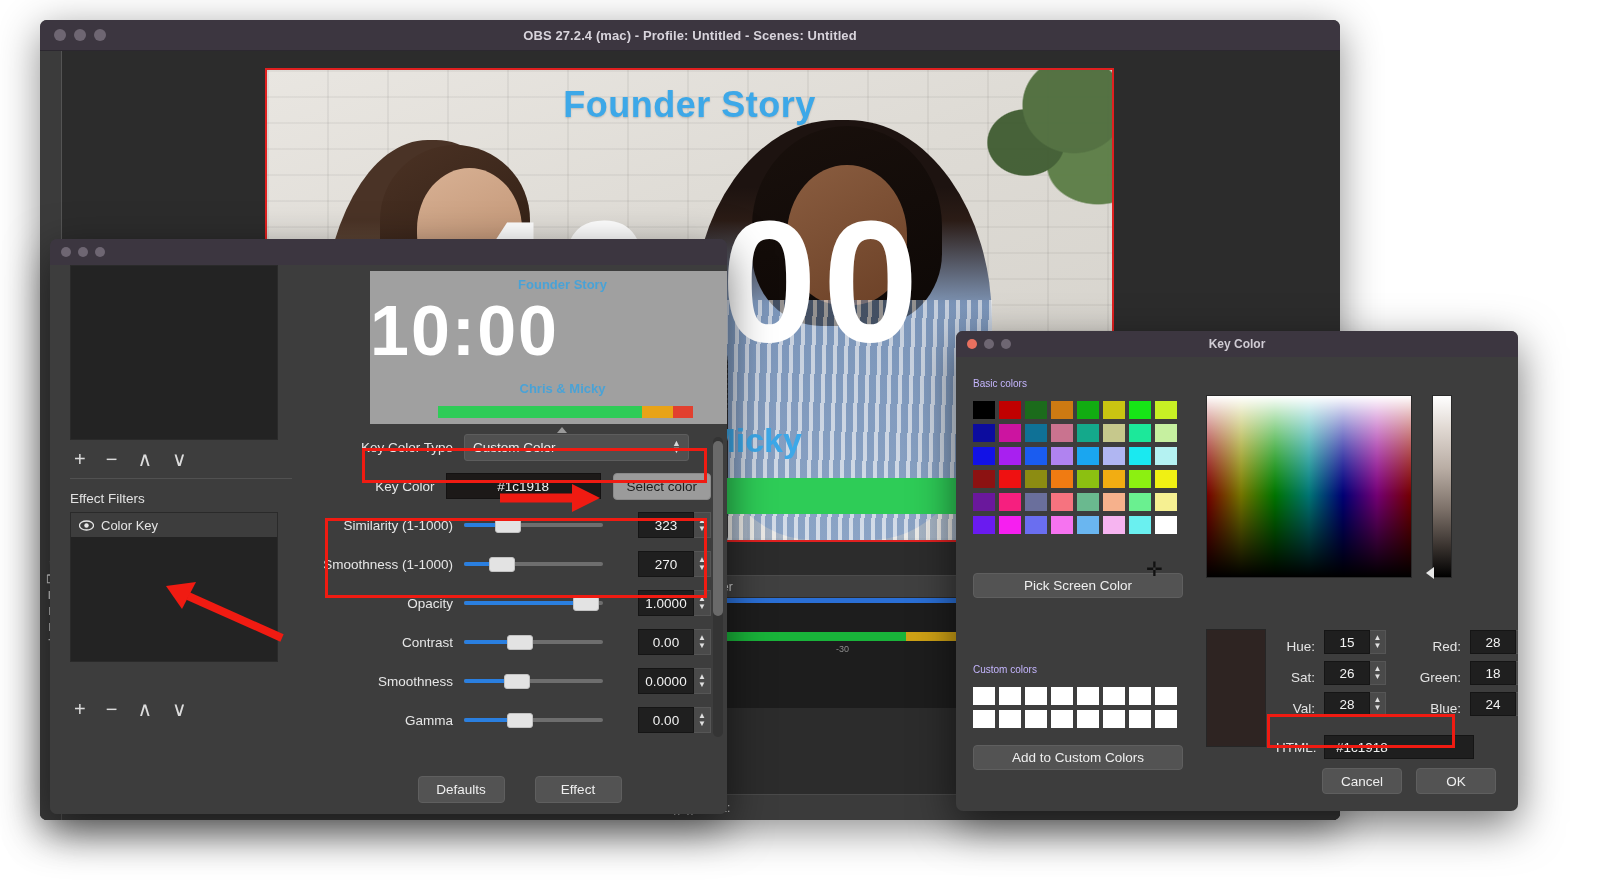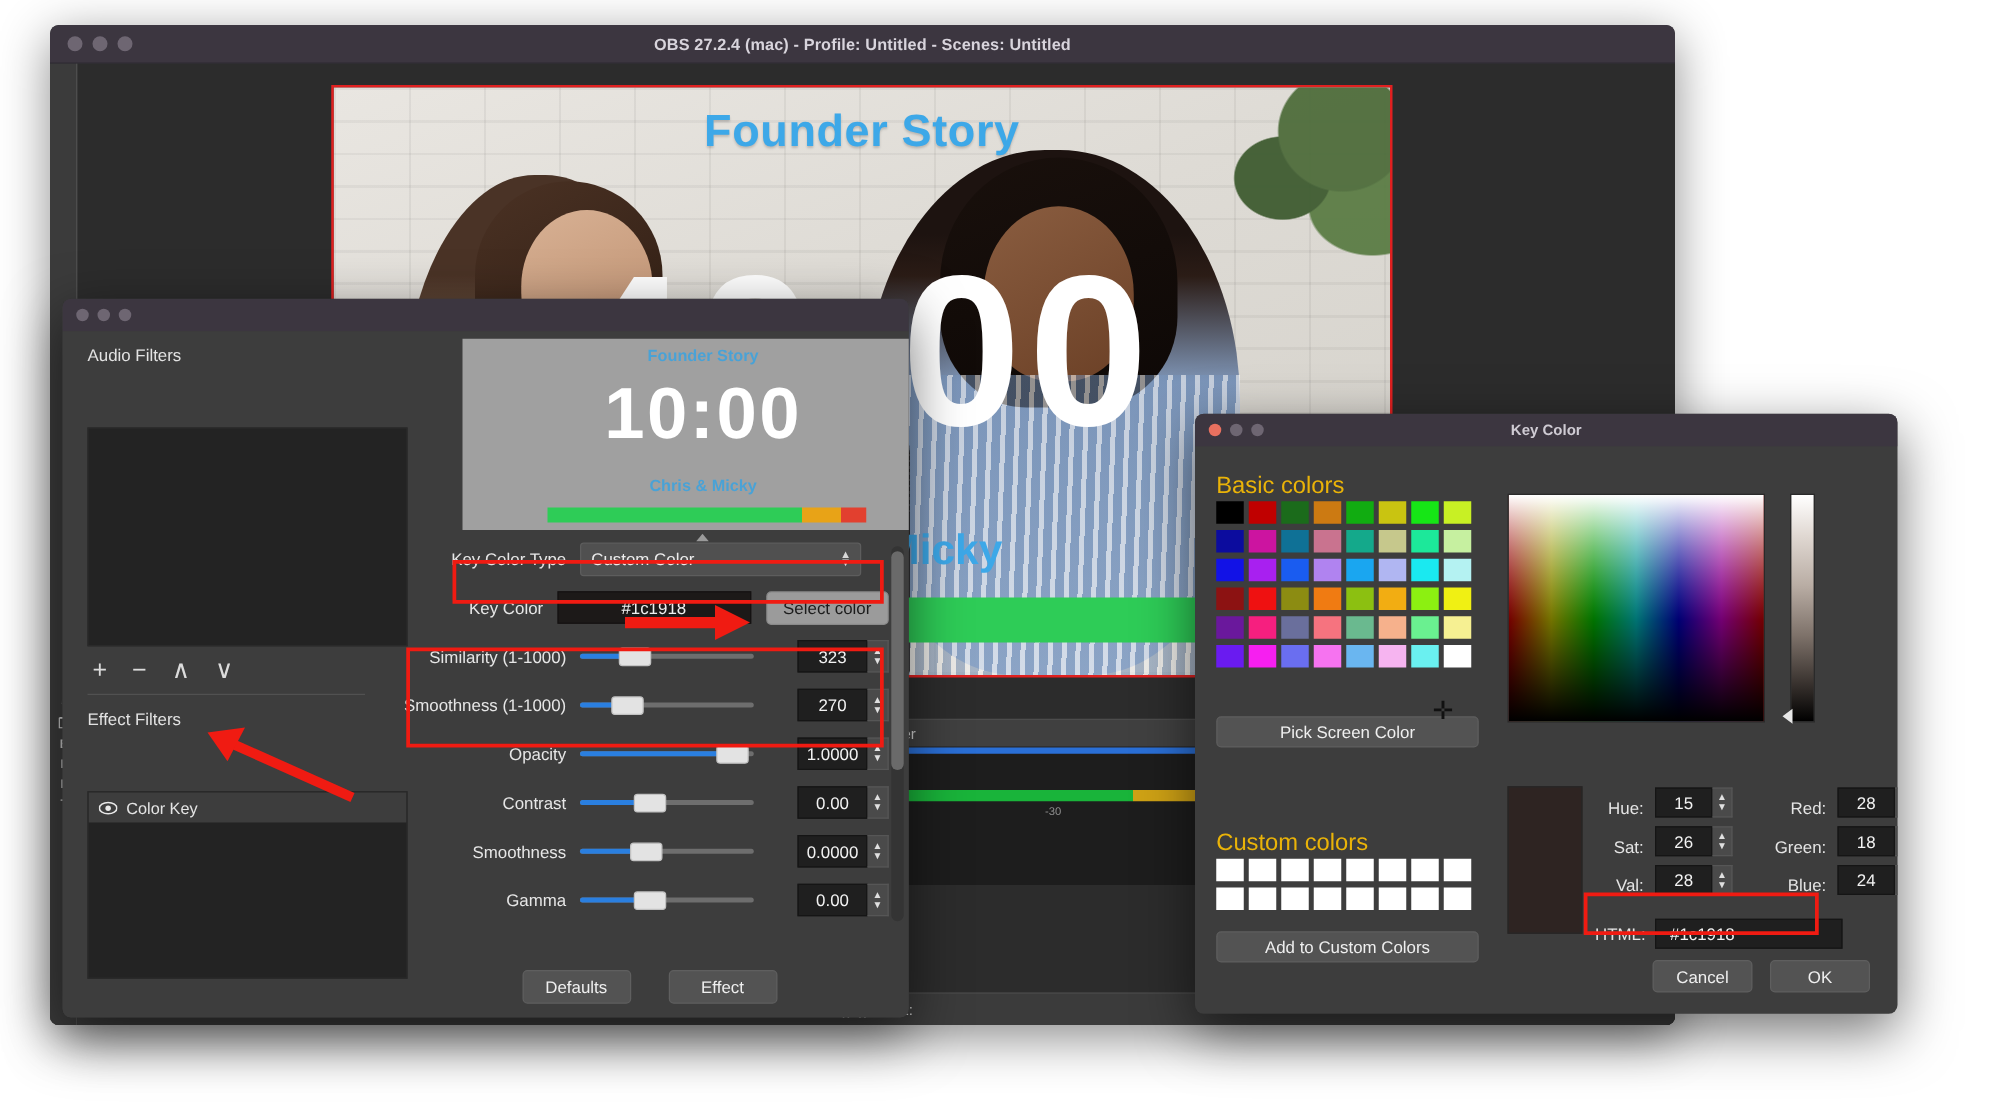--- a/index.html
+++ b/index.html
@@ -130,38 +130,38 @@
   }
   .fw-title { height:26px; background:#3c3640; position:relative; display:flex; align-items:center;}
   .fw-title .tl-dots { gap:7px; padding-left:11px; }
   .fw-title .tl-dot { width:10px; height:10px; background:#6e6672; }
   .fw-title-text { position:absolute; left:0; right:0; text-align:center; font-size:12px;
       font-weight:bold; color:#cfcbd3; }
   .fw-body { position:absolute; top:26px; left:0; right:0; bottom:0; background:#3d3d3d; }
 
   .fw-left { position:absolute; left:0; top:0; width:260px; bottom:0; }
   .fw-sec-label { color:#e2e2e2; font-size:13.5px; padding:12px 0 6px 20px; }
-  .fw-listbox { margin-left:20px; width:256px; background:#232323; border:1px solid #2a2a2a;margin-top:44px; }
+  .fw-listbox { margin-left:20px; width:208px; background:#232323; border:1px solid #2a2a2a; }
   .fw-listbox.audio { height:175px; }
   .fw-listbox.effect { height:150px; }
   .filter-row { height:24px; display:flex; align-items:center; gap:7px; padding:0 8px;
       color:#e4e4e4; font-size:13px; background:#3d3d3d; }
   .eye { width:15px; height:11px; position:relative; }
   .eye svg { display:block; }
   .fw-toolbar { margin-left:18px; width:222px; height:38px; display:flex; align-items:center; gap:20px;
       color:#dcdcdc; font-size:20px; padding-left:6px; }
   .tb-btn { cursor:default; line-height:20px; }
   .fw-divider { margin-left:20px; width:222px; height:1px; background:#515151; }
 
   .fw-right { position:absolute; left:262px; top:0; right:0; bottom:0; }
   .fw-preview { position:absolute; left:58px; top:6px; width:385px; height:153px; background:#a0a0a0; overflow:hidden;}
   .pv-title { position:absolute; left:0; right:0; top:6px; text-align:center; color:#3ba3e0;
       font-size:13px; font-weight:bold; opacity:.85; }
-  .pv-timer { position:absolute; left:0; right:0; top:26px; text-align:center; color:#fff;
-      font-size:58px; line-height:68px; font-weight:bold; letter-spacing:2px; }
+  .pv-timer { position:absolute; left:0; right:0; top:26px; color:#fff;
+      font-size:70px; line-height:68px; font-weight:bold; letter-spacing:2px; }
   .pv-sub { position:absolute; left:0; right:0; bottom:28px; text-align:center; color:#3ba3e0;
       font-size:13px; font-weight:bold; opacity:.85; }
   .pv-bar { position:absolute; left:68px; right:62px; bottom:6px; height:12px;
       background: linear-gradient(90deg,#2ecc57 0 80%, #e8a317 80% 92%, #e2402f 92% 100%); }
   .pv-handle { position:absolute; left:50%; bottom:-9px; width:0; height:0; transform:translateX(-50%);
       border-left:5px solid transparent; border-right:5px solid transparent; border-bottom:6px solid #9a9a9a; }
 
   .props { position:absolute; left:0; right:16px; top:168px; bottom:50px; }
   .prow { display:flex; align-items:center; height:28px; margin-bottom:11px; }
   .plabel { width:152px; text-align:right; padding-right:11px; color:#e6e6e6; font-size:13.5px; }
@@ -205,21 +205,21 @@
     box-shadow: 0 14px 44px rgba(0,0,0,.55);
   }
   .kc-title { height:26px; background:#3c3640; position:relative; display:flex; align-items:center; }
   .kc-title .tl-dots { gap:7px; padding-left:11px; }
   .kc-title .tl-dot { width:10px; height:10px; background:#6e6672; }
   .kc-title .tl-dot.red { background:#e8705f; }
   .kc-title-text { position:absolute; left:0; right:0; text-align:center; font-size:12px;
       font-weight:bold; color:#cfcbd3; }
   .kc-body { position:absolute; top:26px; left:0; right:0; bottom:0; }
 
-  .kc-label { color:#eab308; font-size:19px; }
+  .kc-label { color:#c4b5fd; font-size:10px; }
   .basic-label { position:absolute; left:17px; top:21px; }
   .swatch-grid { position:absolute; left:17px; top:44px; display:grid;
       grid-template-columns: repeat(8, 22px); grid-auto-rows: 18px; gap:5px 4px; }
   .sw { width:22px; height:18px; }
   .pick-screen { position:absolute; left:17px; top:216px; width:210px; height:25px; }
   .custom-label { position:absolute; left:17px; top:307px; }
   .custom-grid { position:absolute; left:17px; top:330px; display:grid;
       grid-template-columns: repeat(8, 22px); grid-auto-rows: 18px; gap:5px 4px; }
   .add-custom { position:absolute; left:17px; top:388px; width:210px; height:25px; }
 
@@ -338,21 +338,20 @@
       <div class="tl-dots">
         <div class="tl-dot"></div>
         <div class="tl-dot"></div>
         <div class="tl-dot"></div>
       </div>
     </div>
 
     <div class="fw-body">
 
       <div class="fw-left">
-        <div class="fw-sec-label">Audio Filters</div>
         <div class="fw-listbox audio"></div>
         <div class="fw-toolbar">
           <span class="tb-btn">+</span>
           <span class="tb-btn">−</span>
           <span class="tb-btn">∧</span>
           <span class="tb-btn">∨</span>
         </div>
         <div class="fw-divider"></div>
         <div class="fw-sec-label">Effect Filters</div>
         <div class="fw-listbox effect">

